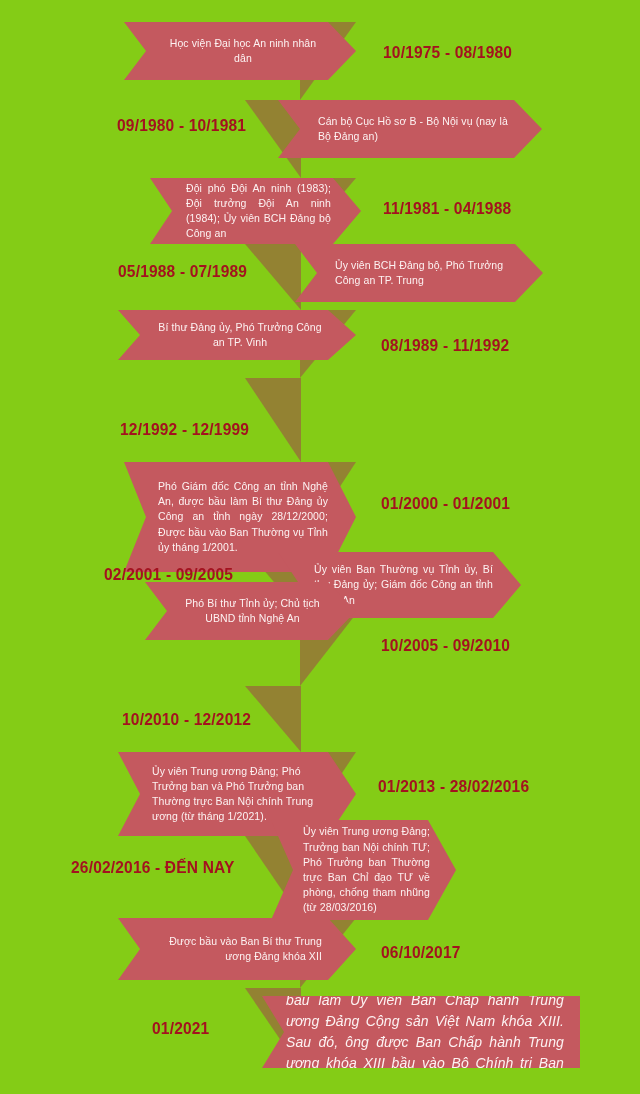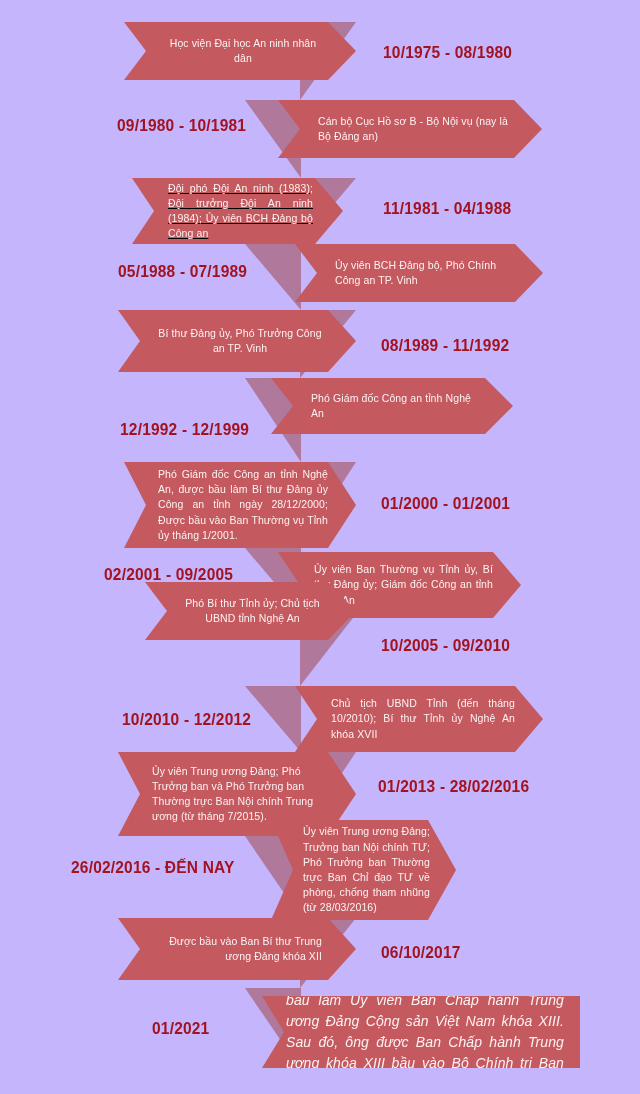--- a/index.html
+++ b/index.html
@@ -5,21 +5,21 @@
   * { box-sizing: border-box; margin:0; padding:0; }
   html,body {
     width:640px; height:1094px;
     background:#ffffff;
     font-family:"Liberation Sans", sans-serif;
     overflow:hidden;
   }
   #timeline {
     position:relative;
     width:640px; height:1094px;
-    background:#c4b5fd;
+    background:#84cc16;
   }
 
   
   .connector {
     position:absolute;
     z-index:1;
   }
   .connector .tri {
     display:block;
     width:0; height:0;
@@ -125,79 +125,69 @@
   </div>
   <div class="date" style="left:383px; top:43px;">10/1975 - 08/1980</div>
 
   <div class="row" style="left:278px; top:100px; width:264px; height:58px;">
     <div class="arrow" style="width:264px; height:58px;">
       <div class="arrow-text ta-left">Cán bộ Cục Hồ sơ B - Bộ Nội vụ (nay là Bộ Đảng an)</div>
     </div>
   </div>
   <div class="date" style="left:117px; top:116px;">09/1980 - 10/1981</div>
 
-  <div class="row" style="left:132px; top:178px; width:211px; height:79px;text-decoration:underline;">
+  <div class="row" style="left:150px; top:178px; width:211px; height:79px;">
     <div class="arrow" style="width:211px; height:66px;">
       <div class="arrow-text ta-just" style="padding:0 30px 0 36px;">Đội phó Đội An ninh (1983); Đội trưởng Đội An ninh (1984); Ủy viên BCH Đảng bộ Công an</div>
     </div>
   </div>
   <div class="date" style="left:383px; top:199px;">11/1981 - 04/1988</div>
 
   <div class="row" style="left:295px; top:244px; width:248px; height:58px;">
     <div class="arrow" style="width:248px; height:58px;">
-      <div class="arrow-text ta-left">Ủy viên BCH Đảng bộ, Phó Chính Công an TP. Vinh</div>
+      <div class="arrow-text ta-left">Ủy viên BCH Đảng bộ, Phó Trưởng Công an TP. Trung</div>
     </div>
   </div>
   <div class="date" style="left:118px; top:262px;">05/1988 - 07/1989</div>
 
   <div class="row" style="left:118px; top:310px; width:238px; height:62px;">
-    <div class="arrow" style="width:238px; height:62px;">
+    <div class="arrow" style="width:238px; height:50px;">
       <div class="arrow-text ta-center">Bí thư Đảng ủy, Phó Trưởng Công an TP. Vinh</div>
     </div>
   </div>
   <div class="date" style="left:381px; top:336px;">08/1989 - 11/1992</div>
 
-  <div class="row" style="left:271px; top:378px; width:242px; height:56px;">
-    <div class="arrow" style="width:242px; height:56px;">
-      <div class="arrow-text ta-left">Phó Giám đốc Công an tỉnh Nghệ An</div>
-    </div>
-  </div>
   <div class="date" style="left:120px; top:420px;">12/1992 - 12/1999</div>
 
   <div class="row" style="left:124px; top:462px; width:232px; height:86px;">
-    <div class="arrow" style="width:232px; height:86px;">
+    <div class="arrow" style="width:232px; height:110px;">
       <div class="arrow-text ta-just" style="padding:0 28px 0 34px;">Phó Giám đốc Công an tỉnh Nghệ An, được bầu làm Bí thư Đảng ủy Công an tỉnh ngày 28/12/2000; Được bầu vào Ban Thường vụ Tỉnh ủy tháng 1/2001.</div>
     </div>
   </div>
   <div class="date" style="left:381px; top:494px;">01/2000 - 01/2001</div>
 
   <div class="row" style="left:278px; top:552px; width:243px; height:66px;">
     <div class="arrow" style="width:243px; height:66px;">
       <div class="arrow-text ta-just" style="padding:0 28px 0 36px;">Ủy viên Ban Thường vụ Tỉnh ủy, Bí thư Đảng ủy; Giám đốc Công an tỉnh Nghệ An</div>
     </div>
   </div>
   <div class="date" style="left:104px; top:565px;">02/2001 - 09/2005</div>
 
   <div class="row" style="left:145px; top:582px; width:211px; height:58px;">
     <div class="arrow" style="width:211px; height:58px;">
       <div class="arrow-text ta-center" style="padding:0 28px 0 32px;">Phó Bí thư Tỉnh ủy; Chủ tịch UBND tỉnh Nghệ An</div>
     </div>
   </div>
   <div class="date" style="left:381px; top:636px;">10/2005 - 09/2010</div>
 
-  <div class="row" style="left:295px; top:686px; width:248px; height:66px;">
-    <div class="arrow" style="width:248px; height:66px;">
-      <div class="arrow-text ta-just" style="padding:0 28px 0 36px;">Chủ tịch UBND Tỉnh (đến tháng 10/2010); Bí thư Tỉnh ủy Nghệ An khóa XVII</div>
-    </div>
-  </div>
   <div class="date" style="left:122px; top:710px;">10/2010 - 12/2012</div>
 
   <div class="row" style="left:118px; top:752px; width:238px; height:84px;">
     <div class="arrow" style="width:238px; height:84px;">
-      <div class="arrow-text ta-left" style="padding:0 28px 0 34px;">Ủy viên Trung ương Đảng; Phó Trưởng ban và Phó Trưởng ban Thường trực Ban Nội chính Trung ương (từ tháng 7/2015).</div>
+      <div class="arrow-text ta-left" style="padding:0 28px 0 34px;">Ủy viên Trung ương Đảng; Phó Trưởng ban và Phó Trưởng ban Thường trực Ban Nội chính Trung ương (từ tháng 1/2021).</div>
     </div>
   </div>
   <div class="date" style="left:378px; top:777px;">01/2013 - 28/02/2016</div>
 
   <div class="row" style="left:271px; top:820px; width:185px; height:100px;">
     <div class="arrow" style="width:185px; height:100px;">
       <div class="arrow-text ta-just" style="padding:0 26px 0 32px;">Ủy viên Trung ương Đảng; Trưởng ban Nội chính TƯ; Phó Trưởng ban Thường trực Ban Chỉ đạo TƯ về phòng, chống tham nhũng (từ 28/03/2016)</div>
     </div>
   </div>
   <div class="date" style="left:71px; top:858px;">26/02/2016 - ĐẾN NAY</div>

